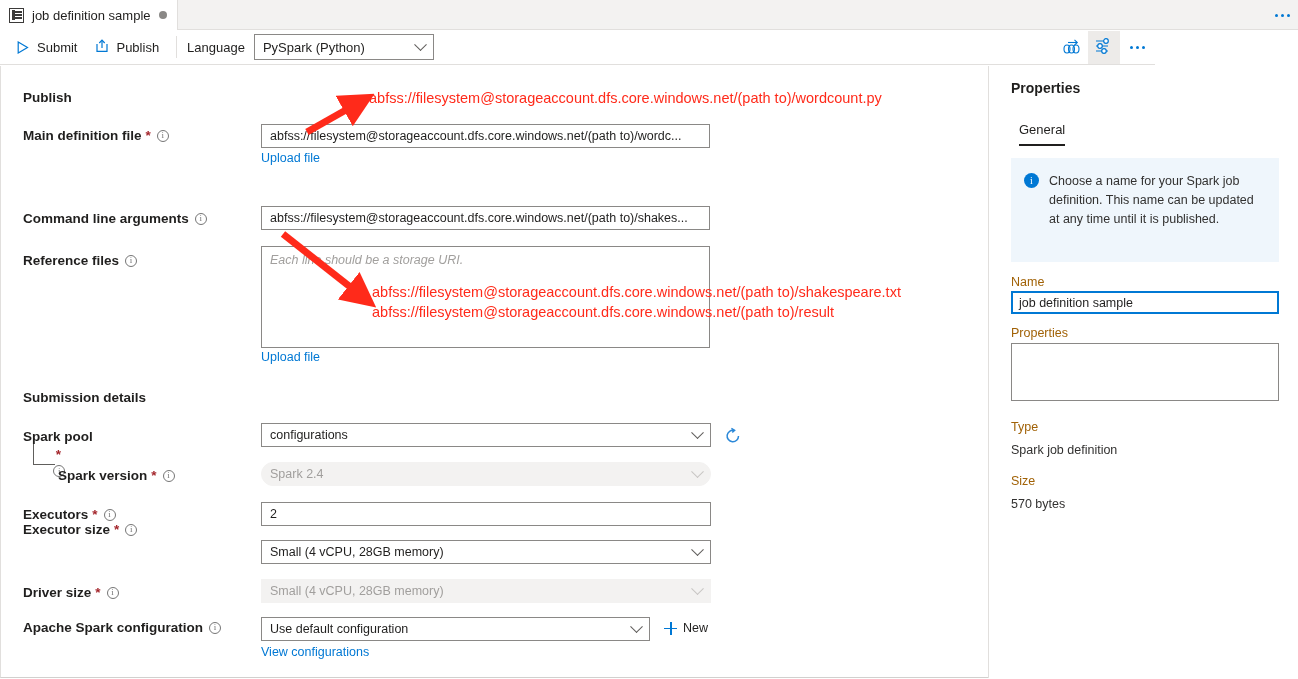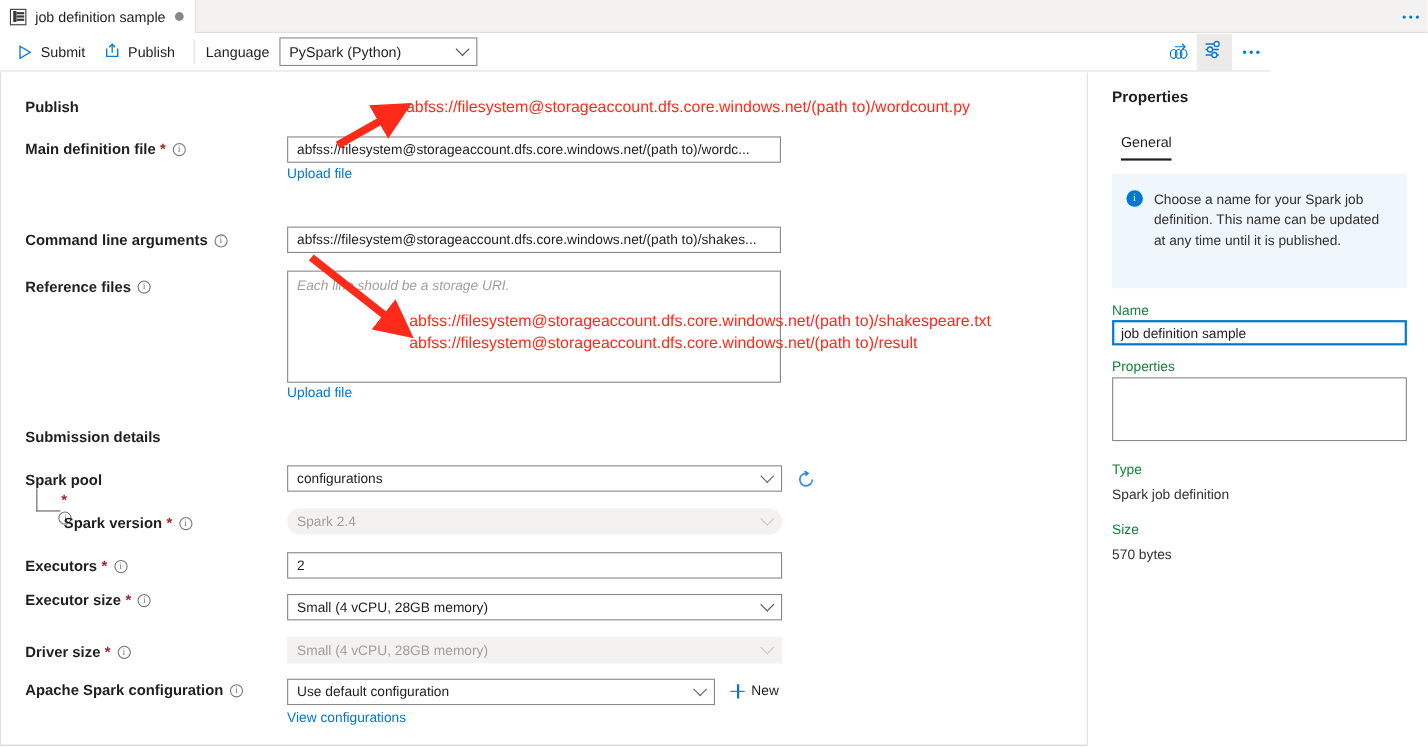--- a/index.html
+++ b/index.html
@@ -230,21 +230,21 @@
     background: #0078d4; color: #fff;
     font-size: 10px; font-family: "Liberation Serif", serif;
     display: flex; align-items: center; justify-content: center;
     flex: none; margin-top: 1px;
   }
   .info-text {
     font-size: 12.5px; color: #323130; line-height: 19px;
   }
   .p-label {
     position: absolute; left: 1011px;
-    font-size: 12.5px; color: #15803d;
+    font-size: 12.5px; color: #a16207;
   }
   .p-value {
     position: absolute; left: 1011px;
     font-size: 12.5px; color: #323130;
   }
   .p-input {
     position: absolute; left: 1011px; width: 268px; height: 23px;
     border: 1px solid #8a8886; background: #fff;
     display: flex; align-items: center; padding: 0 7px;
     font-size: 12.5px; color: #201f1e;
@@ -420,21 +420,21 @@
 
       <div class="field-label" style="top:441px;">
         <span>Executors</span>
           <span class="req">*</span>
           <span class="info-i">i</span>
       </div>
       <div class="tb" style="top:436px; width:450px;">
         <span>2</span>
       </div>
 
-      <div class="field-label" style="top:472px;">
+      <div class="field-label" style="top:456px;">
         <span>Executor size</span>
           <span class="req">*</span>
           <span class="info-i">i</span>
       </div>
       <div class="tb" style="top:474px; width:450px;">
         <span>Small (4 vCPU, 28GB memory)</span>
         <span class="chev-box">
             <span class="chev"></span>
           </span>
       </div>

